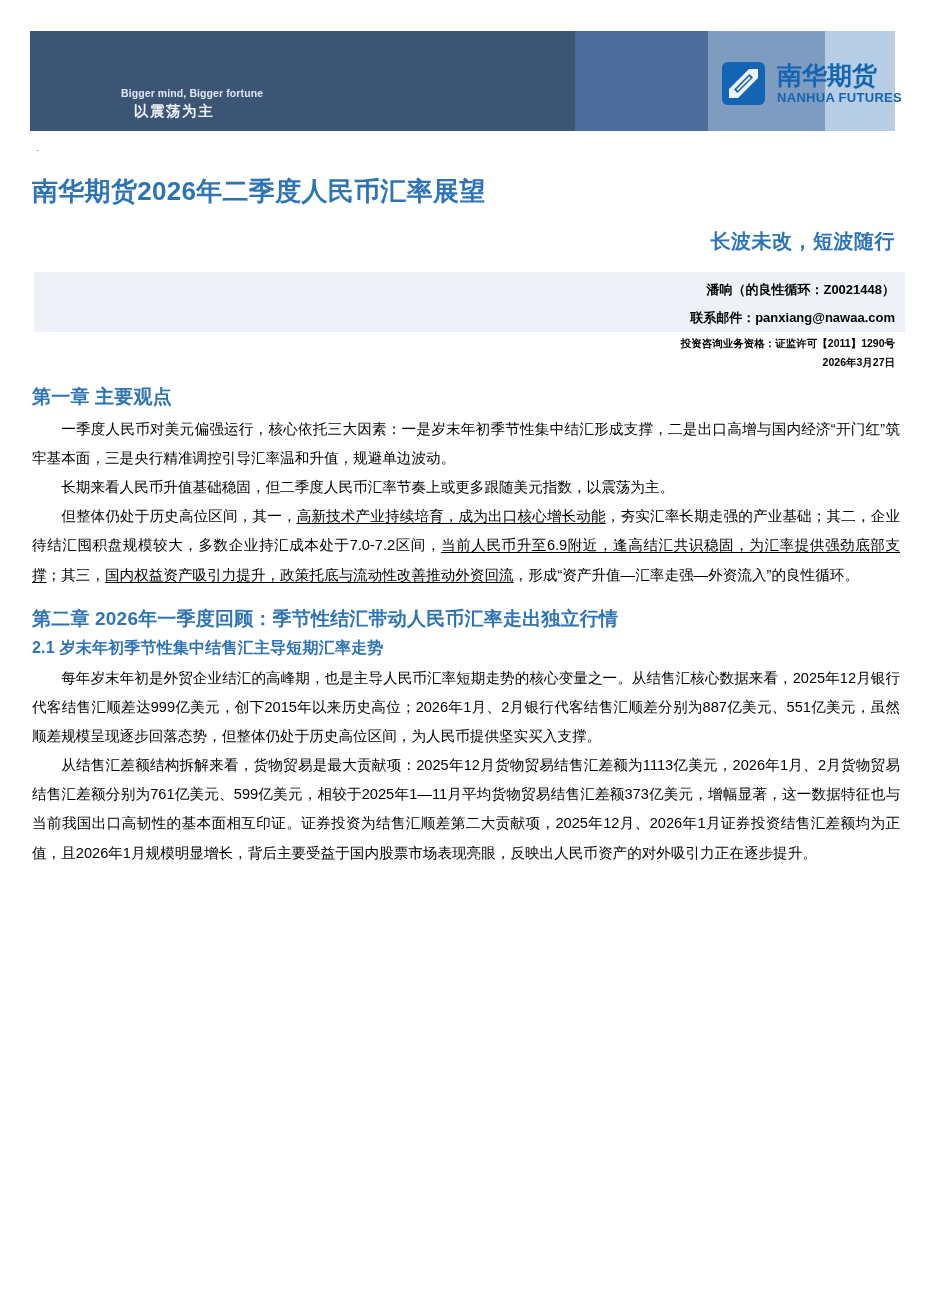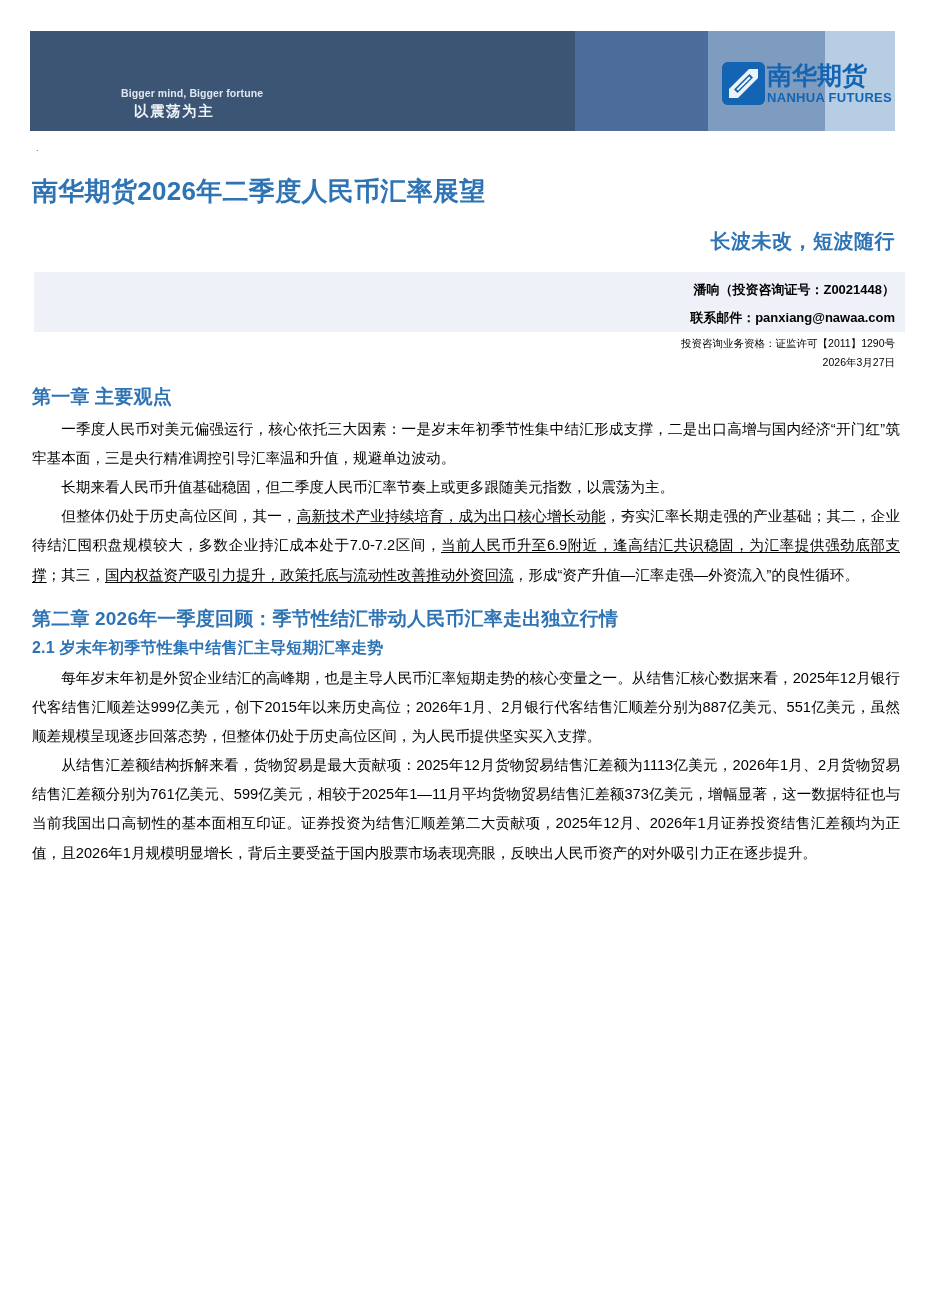--- a/index.html
+++ b/index.html
@@ -53,21 +53,21 @@
     color: #eef3f9;
   }
 
   
   .logo-wrap {
     position: absolute;
     left: 722px;
     top: 62px;
     display: flex;
     align-items: center;
-    gap: 2px;
+    gap: 12px;
   }
   .logo-mark {
     width: 43px;
     height: 43px;
     background: #1464b4;
     border-radius: 6px;
     position: relative;
     overflow: hidden;
     flex: none;
   }
@@ -137,21 +137,21 @@
     font-weight: 700;
     color: #000;
     white-space: nowrap;
   }
   .info-author { top: 281px; }
   .info-email  { top: 309px; }
   .info-small {
     position: absolute;
     right: 35px;
     font-size: 10.5px;
-    font-weight: 400;
+    font-weight: 700;
     color: #000;
     white-space: nowrap;
   }
   .info-license { top: 337px; }
   .info-date    { top: 356px; }
 
   
   .content {
     position: absolute;
     left: 32px;
@@ -216,21 +216,21 @@
     <div class="logo-en">NANHUA FUTURES</div>
   </div>
 </div>
 
 <div class="tiny-dot">.</div>
 
 <div class="doc-title">南华期货2026年二季度人民币汇率展望</div>
 <div class="doc-subtitle">长波未改，短波随行</div>
 
 <div class="info-band"></div>
-<div class="info-line info-author">潘响（投资咨询证号：Z0021448）</div>
+<div class="info-line info-author">潘响（的良性循环：Z0021448）</div>
 <div class="info-line info-email">联系邮件：panxiang@nawaa.com</div>
 <div class="info-small info-license">投资咨询业务资格：证监许可【2011】1290号</div>
 <div class="info-small info-date">2026年3月27日</div>
 
 <div class="content">
   <h2 class="chapter">第一章  主要观点</h2>
   <div>
       <p class="para"><span>一季度人民币对美元偏强运行，核心依托三大因素：一是岁末年初季节性集中结汇形成支撑，二是出口高增与国内经济“开门红”筑牢基本面，三是央行精准调控引导汇率温和升值，规避单边波动。</span></p>
       <p class="para"><span>长期来看人民币升值基础稳固，但二季度人民币汇率节奏上或更多跟随美元指数，以震荡为主。</span></p>
       <p class="para"><span>但整体仍处于历史高位区间，其一，</span><span class="u">高新技术产业持续培育，成为出口核心增长动能</span><span>，夯实汇率长期走强的产业基础；其二，企业待结汇囤积盘规模较大，多数企业持汇成本处于7.0-7.2区间，</span><span class="u">当前人民币升至6.9附近，逢高结汇共识稳固，为汇率提供强劲底部支撑</span><span>；其三，</span><span class="u">国内权益资产吸引力提升，政策托底与流动性改善推动外资回流</span><span>，形成“资产升值—汇率走强—外资流入”的良性循环。</span></p>

